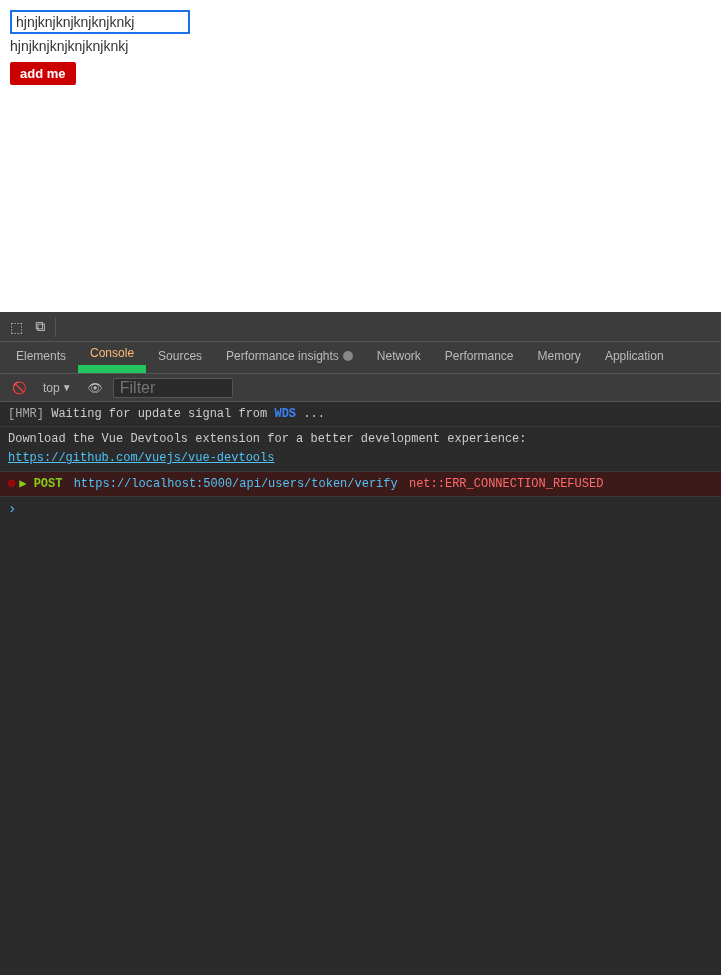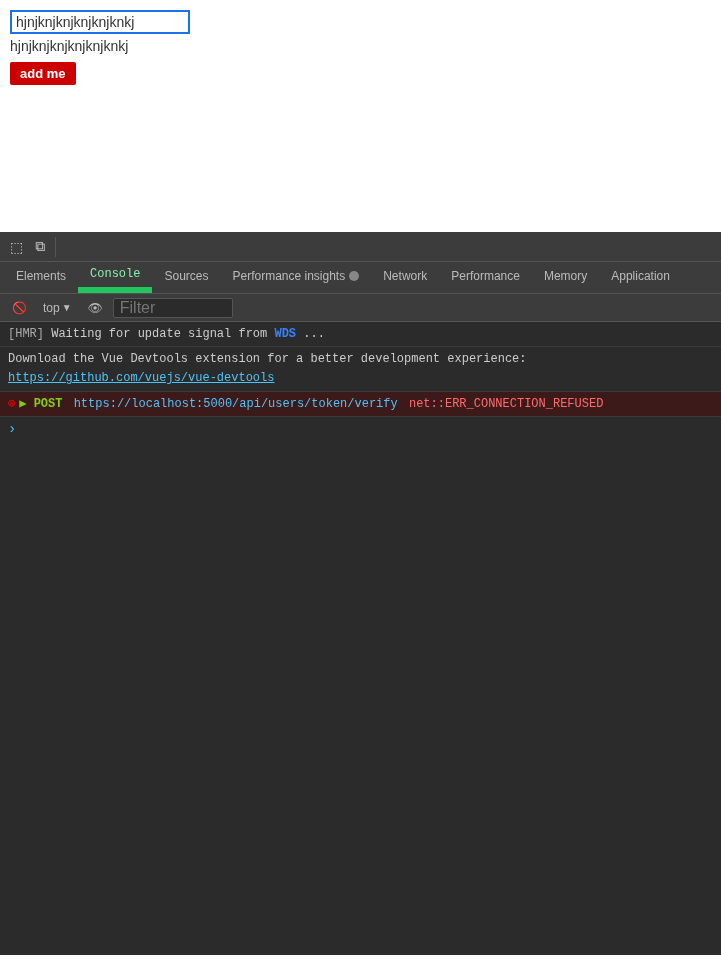--- a/index.html
+++ b/index.html
@@ -12,21 +12,21 @@
       width: 721px;
       height: 975px;
       overflow: hidden;
       font-family: Arial, sans-serif;
       background: #fff;
     }
 
     
     #page-content {
       width: 721px;
-      height: 232px;
+      height: 312px;
       background: #fff;
       position: relative;
       padding: 10px;
     }
 
     .input-field {
       border: 2px solid #1a73e8;
       padding: 2px 4px;
       font-size: 14px;
       color: #333;
@@ -112,24 +112,23 @@
       border: none;
       background: none;
       white-space: nowrap;
       border-bottom: 2px solid transparent;
       height: 32px;
       display: flex;
       align-items: center;
     }
 
     .devtools-tab.active {
-      color: #86efac;
-      border-bottom: 6px solid #22c55e;
+      color: #fdba74;
+      border-bottom: 8px solid #22c55e;
       background: none;
-      font-family: Liberation Mono, monospace;
     }
 
     .tab-badge {
       display: inline-block;
       width: 10px;
       height: 10px;
       background: #888;
       border-radius: 50%;
       margin-left: 4px;
     }

